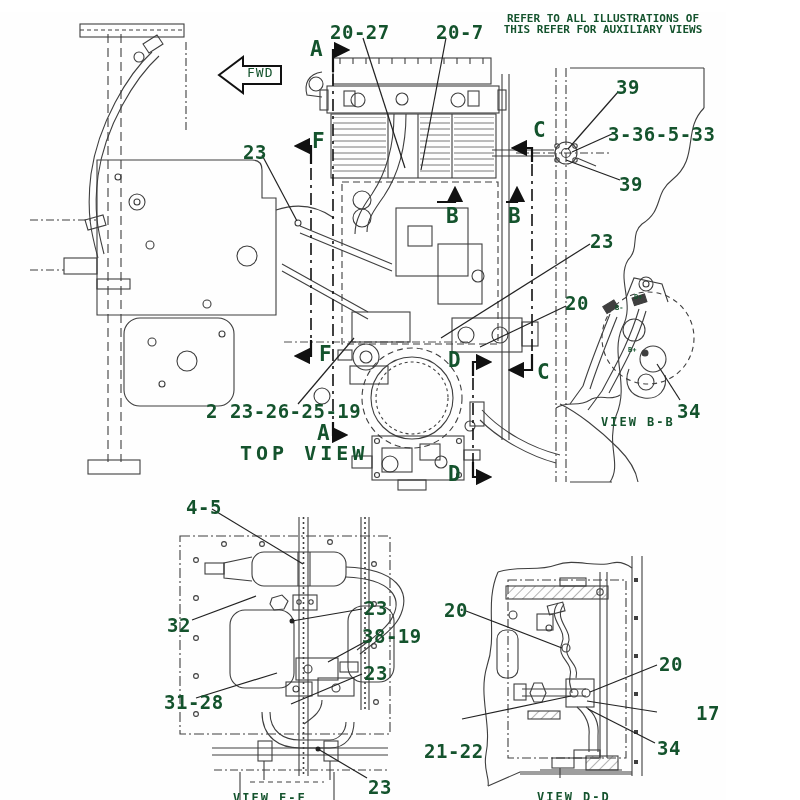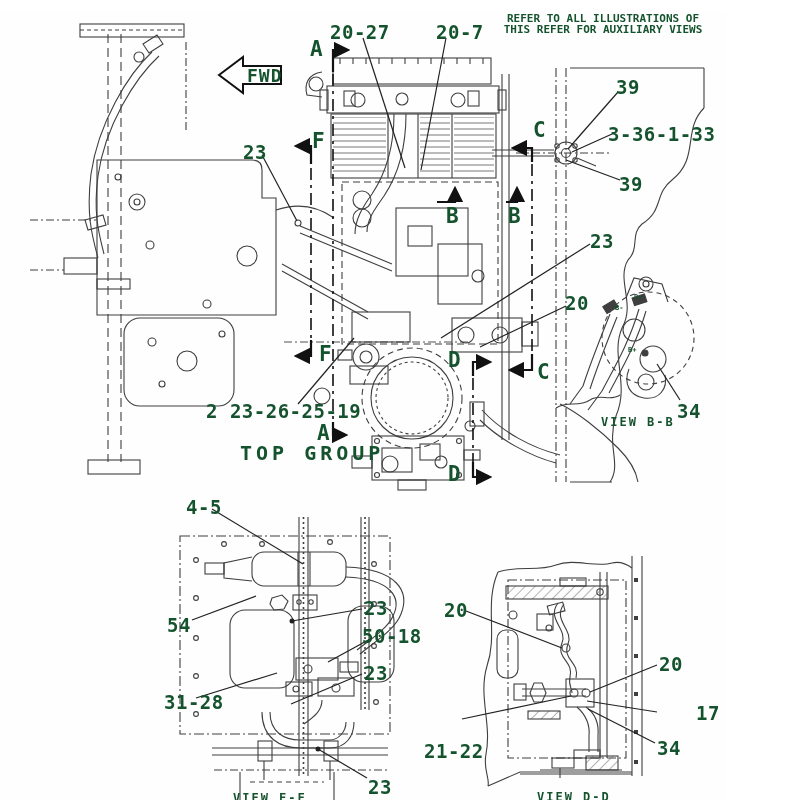--- a/index.html
+++ b/index.html
@@ -6,21 +6,21 @@
   #stage{position:relative;width:726px;height:800px;background:#fefefe;overflow:hidden;
          font-family:"DejaVu Sans Mono", monospace;color:#14532d;margin-top:12px;}
   svg{position:absolute;left:0;top:0;}
   .lbl{position:absolute;font-size:19px;font-weight:bold;letter-spacing:0.5px;white-space:nowrap;}
   .sec{position:absolute;font-size:21px;font-weight:bold;}
   .cap{position:absolute;font-size:12px;font-weight:bold;letter-spacing:2px;white-space:nowrap;}
   .bigcap{position:absolute;font-size:20px;font-weight:bold;letter-spacing:4px;white-space:nowrap;}
   .note{position:absolute;left:500px;top:1px;width:206px;font-size:11px;font-weight:bold;
         line-height:11px;text-align:center;white-space:nowrap;}
   .tiny{position:absolute;font-size:7px;font-weight:bold;letter-spacing:0;}
-  .fwd{position:absolute;left:247px;top:53px;font-size:18px;font-weight:bold;letter-spacing:1px;}
+  .fwd{position:absolute;left:247px;top:53px;font-size:13px;font-weight:normal;letter-spacing:1px;}
 </style>
 </head>
 <body>
 
 <div id="stage">
 
 <svg width="800" height="800" viewBox="0 0 800 800">
   <defs>
     <marker id="ah" viewBox="0 0 10 10" refX="8" refY="5" markerWidth="7.5" markerHeight="7.5" orient="auto-start-reverse">
       <path d="M0,0 L10,5 L0,10 z" fill="#111"></path>
@@ -317,38 +317,38 @@
 <div class="sec" style="left:446px;top:192px">B</div>
 <div class="sec" style="left:508px;top:192px">B</div>
 <div class="sec" style="left:533px;top:106px">C</div>
 <div class="sec" style="left:537px;top:348px">C</div>
 <div class="sec" style="left:448px;top:336px">D</div>
 <div class="sec" style="left:448px;top:450px">D</div>
 
 <div class="lbl" style="left:330px;top:9px">20-27</div>
 <div class="lbl" style="left:436px;top:9px">20-7</div>
 <div class="lbl" style="left:616px;top:64px">39</div>
-<div class="lbl" style="left:608px;top:111px">3-36-1-33</div>
+<div class="lbl" style="left:608px;top:111px">3-36-5-33</div>
 <div class="lbl" style="left:619px;top:161px">39</div>
 <div class="lbl" style="left:243px;top:129px">23</div>
 <div class="lbl" style="left:590px;top:218px">23</div>
 <div class="lbl" style="left:565px;top:280px">20</div>
 <div class="lbl" style="left:206px;top:388px">2 23-26-25-19</div>
-<div class="bigcap" style="left:240px;top:429px">TOP GROUP</div>
+<div class="bigcap" style="left:240px;top:429px">TOP VIEW</div>
 
 <div class="tiny" style="left:615px;top:292px">B-</div>
 <div class="tiny" style="left:634px;top:281px">D+</div>
 <div class="tiny" style="left:628px;top:334px">B+</div>
 <div class="lbl" style="left:677px;top:388px">34</div>
 <div class="cap" style="left:601px;top:403px">VIEW B-B</div>
 
 <div class="lbl" style="left:186px;top:484px">4-5</div>
-<div class="lbl" style="left:167px;top:602px">54</div>
+<div class="lbl" style="left:167px;top:602px">32</div>
 <div class="lbl" style="left:364px;top:585px">23</div>
-<div class="lbl" style="left:362px;top:613px">50-18</div>
+<div class="lbl" style="left:362px;top:613px">38-19</div>
 <div class="lbl" style="left:164px;top:679px">31-28</div>
 <div class="lbl" style="left:364px;top:650px">23</div>
 <div class="lbl" style="left:368px;top:764px">23</div>
 <div class="cap" style="left:233px;top:779px">VIEW F-F</div>
 
 <div class="lbl" style="left:444px;top:587px">20</div>
 <div class="lbl" style="left:659px;top:641px">20</div>
 <div class="lbl" style="left:696px;top:690px">17</div>
 <div class="lbl" style="left:424px;top:728px">21-22</div>
 <div class="lbl" style="left:657px;top:725px">34</div>

